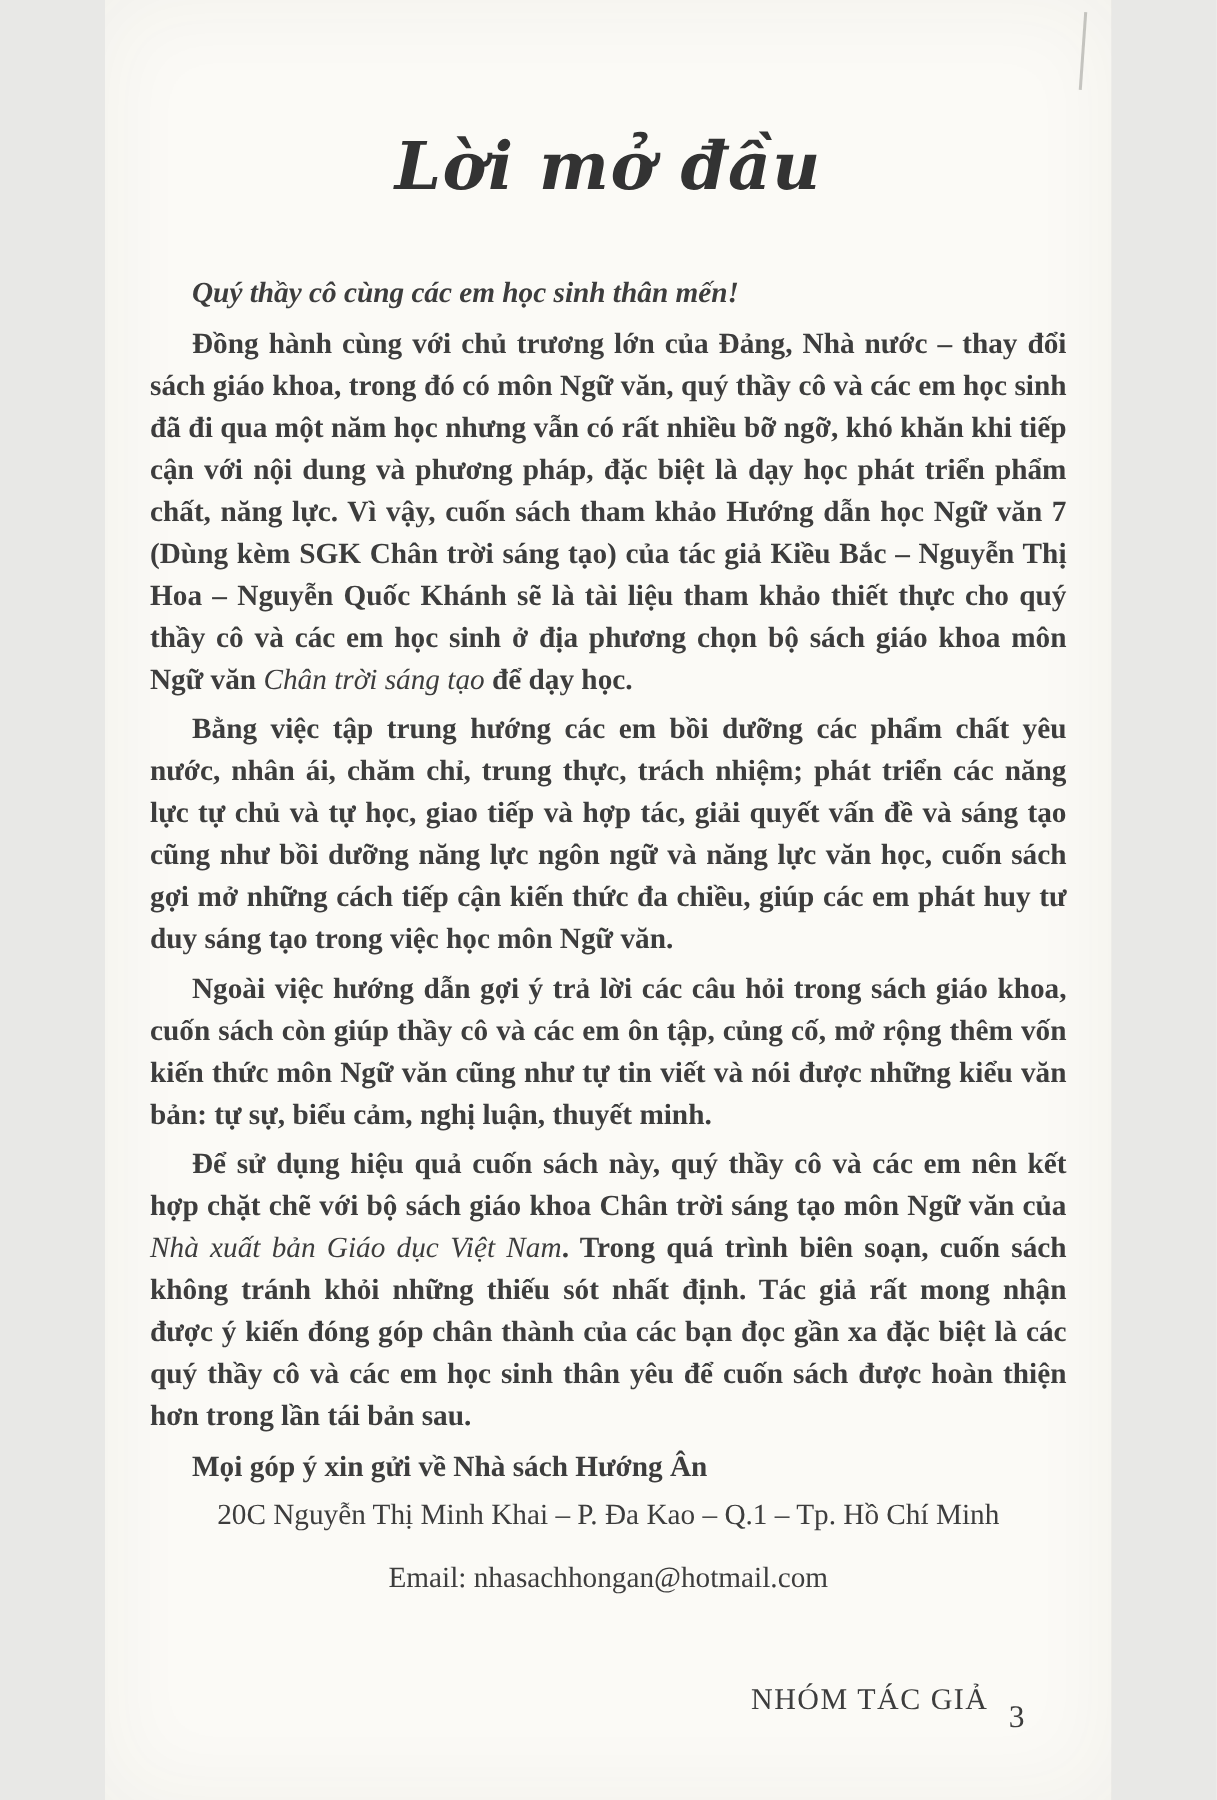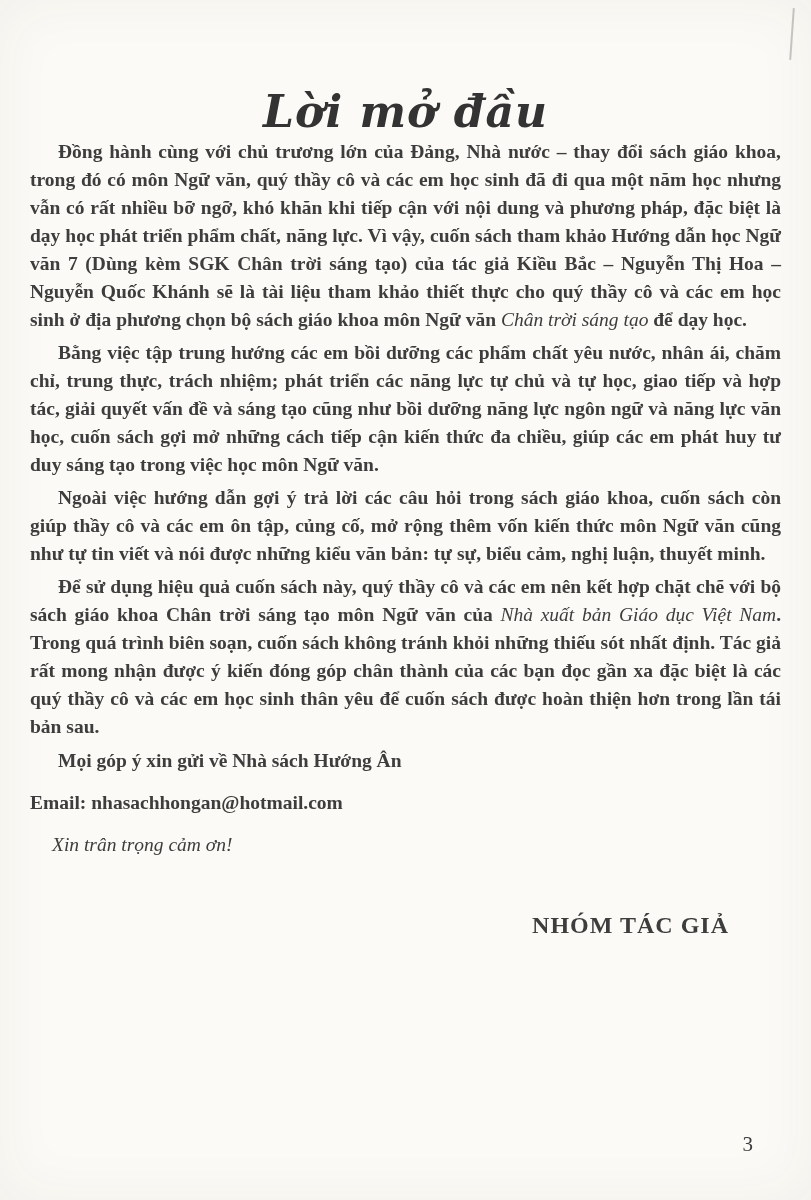--- a/index.html
+++ b/index.html
@@ -1,18 +1,18 @@
 <!DOCTYPE html>
 <html><head>
 <meta charset="utf-8">
 <style>
   html, body { margin: 0; padding: 0; background: #e8e8e6; }
   .page {
     position: relative;
-    width: 811px;
+    width: 671px;
     height: 1200px;
     margin: 0 auto;
     background: #fbfaf6;
     box-sizing: border-box;
     padding: 0 30px;
     color: #3d3d3d;
     font-family: "Liberation Serif", "DejaVu Serif", serif;
     font-size: 19.5px;
     line-height: 28px;
     box-shadow: inset 0 0 60px rgba(60,55,40,0.05);
@@ -58,59 +58,59 @@
   .contact-intro {
     margin: 6px 0 4px 0;
     text-indent: 28px;
   }
   .contact-address {
     margin: 2px 0;
     text-align: center;
   }
   .contact-email {
     margin: 14px 0;
-    text-align: left;
-    font-weight: bold;
+    text-align: center;
   }
   .closing {
     margin: 8px 0 0 0;
     font-style: italic;
     text-indent: 22px;
   }
   .signature {
     margin-top: 52px;
     text-align: right;
     padding-right: 52px;
-    font-weight: 700;
+    font-weight: 400;
     letter-spacing: 1px;
-    font-size: 24px;
+    font-size: 20px;
   }
   .page-number {
     position: absolute;
     right: 58px;
     bottom: 42px;
     font-size: 21px;
     color: #3d3d3d;
   }
 </style>
 </head>
 <body>
 
 <div class="page">
   <div class="scan-artifact"></div>
 
   <h1 class="title">Lời mở đầu</h1>
 
+  <p class="salutation">Quý thầy cô cùng các em học sinh thân mến!</p>
 
   <p class="body-par"><span class="seg-n">Đồng hành cùng với chủ trương lớn của Đảng, Nhà nước – thay đổi sách giáo khoa, trong đó có môn Ngữ văn, quý thầy cô và các em học sinh đã đi qua một năm học nhưng vẫn có rất nhiều bỡ ngỡ, khó khăn khi tiếp cận với nội dung và phương pháp, đặc biệt là dạy học phát triển phẩm chất, năng lực. Vì vậy, cuốn sách tham khảo </span><span class="seg-bi">Hướng dẫn học Ngữ văn 7</span><span class="seg-n"> (</span><span class="seg-b">Dùng kèm SGK </span><span class="seg-bi">Chân trời sáng tạo</span><span class="seg-n">) của tác giả </span><span class="seg-b">Kiều Bắc – Nguyễn Thị Hoa – Nguyễn Quốc Khánh</span><span class="seg-n"> sẽ là tài liệu tham khảo thiết thực cho quý thầy cô và các em học sinh ở địa phương chọn bộ sách giáo khoa môn Ngữ văn </span><span class="seg-i">Chân trời sáng tạo</span><span class="seg-n"> để dạy học.</span></p>
   <p class="body-par"><span class="seg-n">Bằng việc tập trung hướng các em bồi dưỡng các phẩm chất yêu nước, nhân ái, chăm chỉ, trung thực, trách nhiệm; phát triển các năng lực tự chủ và tự học, giao tiếp và hợp tác, giải quyết vấn đề và sáng tạo cũng như bồi dưỡng năng lực ngôn ngữ và năng lực văn học, cuốn sách gợi mở những cách tiếp cận kiến thức đa chiều, giúp các em phát huy tư duy sáng tạo trong việc học môn Ngữ văn.</span></p>
   <p class="body-par"><span class="seg-n">Ngoài việc hướng dẫn gợi ý trả lời các câu hỏi trong sách giáo khoa, cuốn sách còn giúp thầy cô và các em ôn tập, củng cố, mở rộng thêm vốn kiến thức môn Ngữ văn cũng như tự tin viết và nói được những kiểu văn bản: tự sự, biểu cảm, nghị luận, thuyết minh.</span></p>
   <p class="body-par"><span class="seg-n">Để sử dụng hiệu quả cuốn sách này, quý thầy cô và các em nên kết hợp chặt chẽ với bộ sách giáo khoa </span><span class="seg-bi">Chân trời sáng tạo</span><span class="seg-n"> môn Ngữ văn của </span><span class="seg-i">Nhà xuất bản Giáo dục Việt Nam</span><span class="seg-n">. Trong quá trình biên soạn, cuốn sách không tránh khỏi những thiếu sót nhất định. Tác giả rất mong nhận được ý kiến đóng góp chân thành của các bạn đọc gần xa đặc biệt là các quý thầy cô và các em học sinh thân yêu để cuốn sách được hoàn thiện hơn trong lần tái bản sau.</span></p>
 
   <p class="contact-intro"><span class="seg-n">Mọi góp ý xin gửi về </span><span class="seg-b">Nhà sách Hướng Ân</span></p>
+  <p class="contact-address">20C Nguyễn Thị Minh Khai – P. Đa Kao – Q.1 – Tp. Hồ Chí Minh</p>
   <p class="contact-email">Email: nhasachhongan@hotmail.com</p>
 
-  <p class="closing">Xin trân trọng cảm ơn!</p>
 
   <p class="signature">NHÓM TÁC GIẢ</p>
 
   <div class="page-number">3</div>
 </div>
 
 </body></html>

